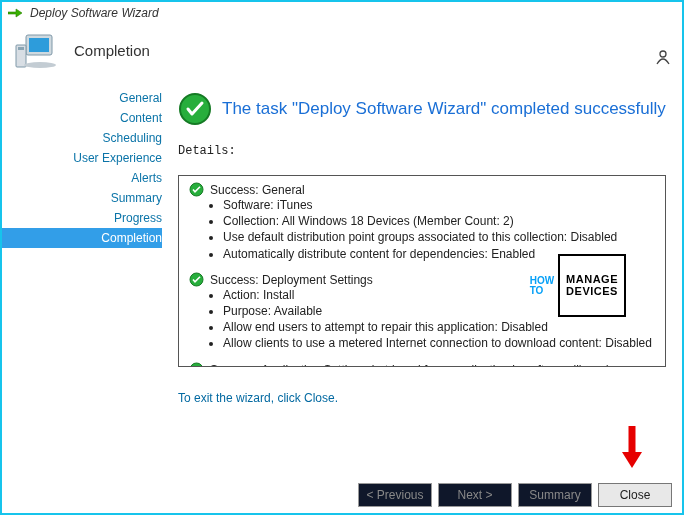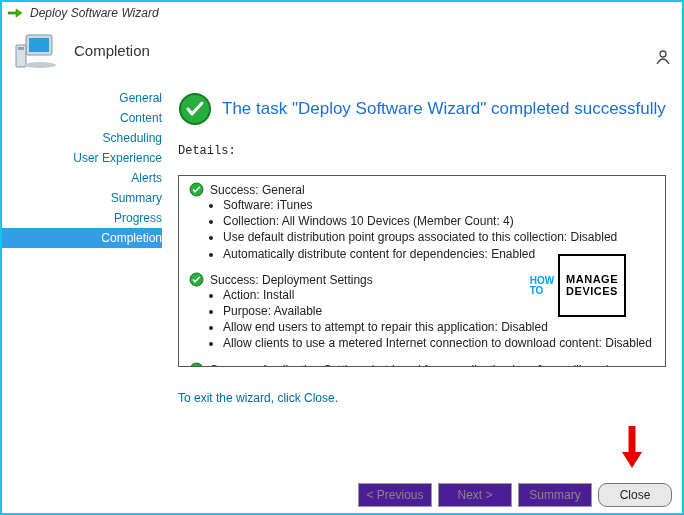--- a/index.html
+++ b/index.html
@@ -116,30 +116,29 @@
   position:absolute;
   bottom: 6px;
   right: 10px;
   display:flex;
   gap: 6px;
 }
 .footer .btn {
   width: 74px;
   height: 24px;
   border: 1px solid #999;
-  background: #4c1d95;
+  background: #0f172a;
   font-size: 12px;
   color: #888;
   display:flex; align-items:center; justify-content:center;
 }
 .footer .btn.enabled {
   background: #e8e8e8;
   color: #222;
   border-color:#777;
-  border-radius:9px;
 }
 .red-arrow {
   position:absolute;
   right: 38px;
   bottom: 40px;
 }
 
 .check-svg { display:block; }
 </style>
 </head>
@@ -206,21 +205,21 @@
           <span class="mini-check">
             <svg width="15" height="15" viewBox="0 0 15 15">
                 <circle cx="7.5" cy="7.5" r="6.5" fill="#27ae3c" stroke="#157a24"></circle>
                 <path d="M4 7.5 l2 2.3 l5 -5" fill="none" stroke="#fff" stroke-width="1.6"></path>
               </svg>
           </span>
           <span>Success: General</span>
         </div>
         <ul>
           <li>Software: iTunes</li>
-          <li>Collection: All Windows 10 Devices (Member Count: 4)</li>
+          <li>Collection: All Windows 18 Devices (Member Count: 2)</li>
           <li>Use default distribution point groups associated to this collection: Disabled</li>
           <li>Automatically distribute content for dependencies: Enabled</li>
         </ul>
       </div>
 
       <div class="section">
         <div class="section-head">
           <span class="mini-check">
             <svg width="15" height="15" viewBox="0 0 15 15">
                 <circle cx="7.5" cy="7.5" r="6.5" fill="#27ae3c" stroke="#157a24"></circle>

